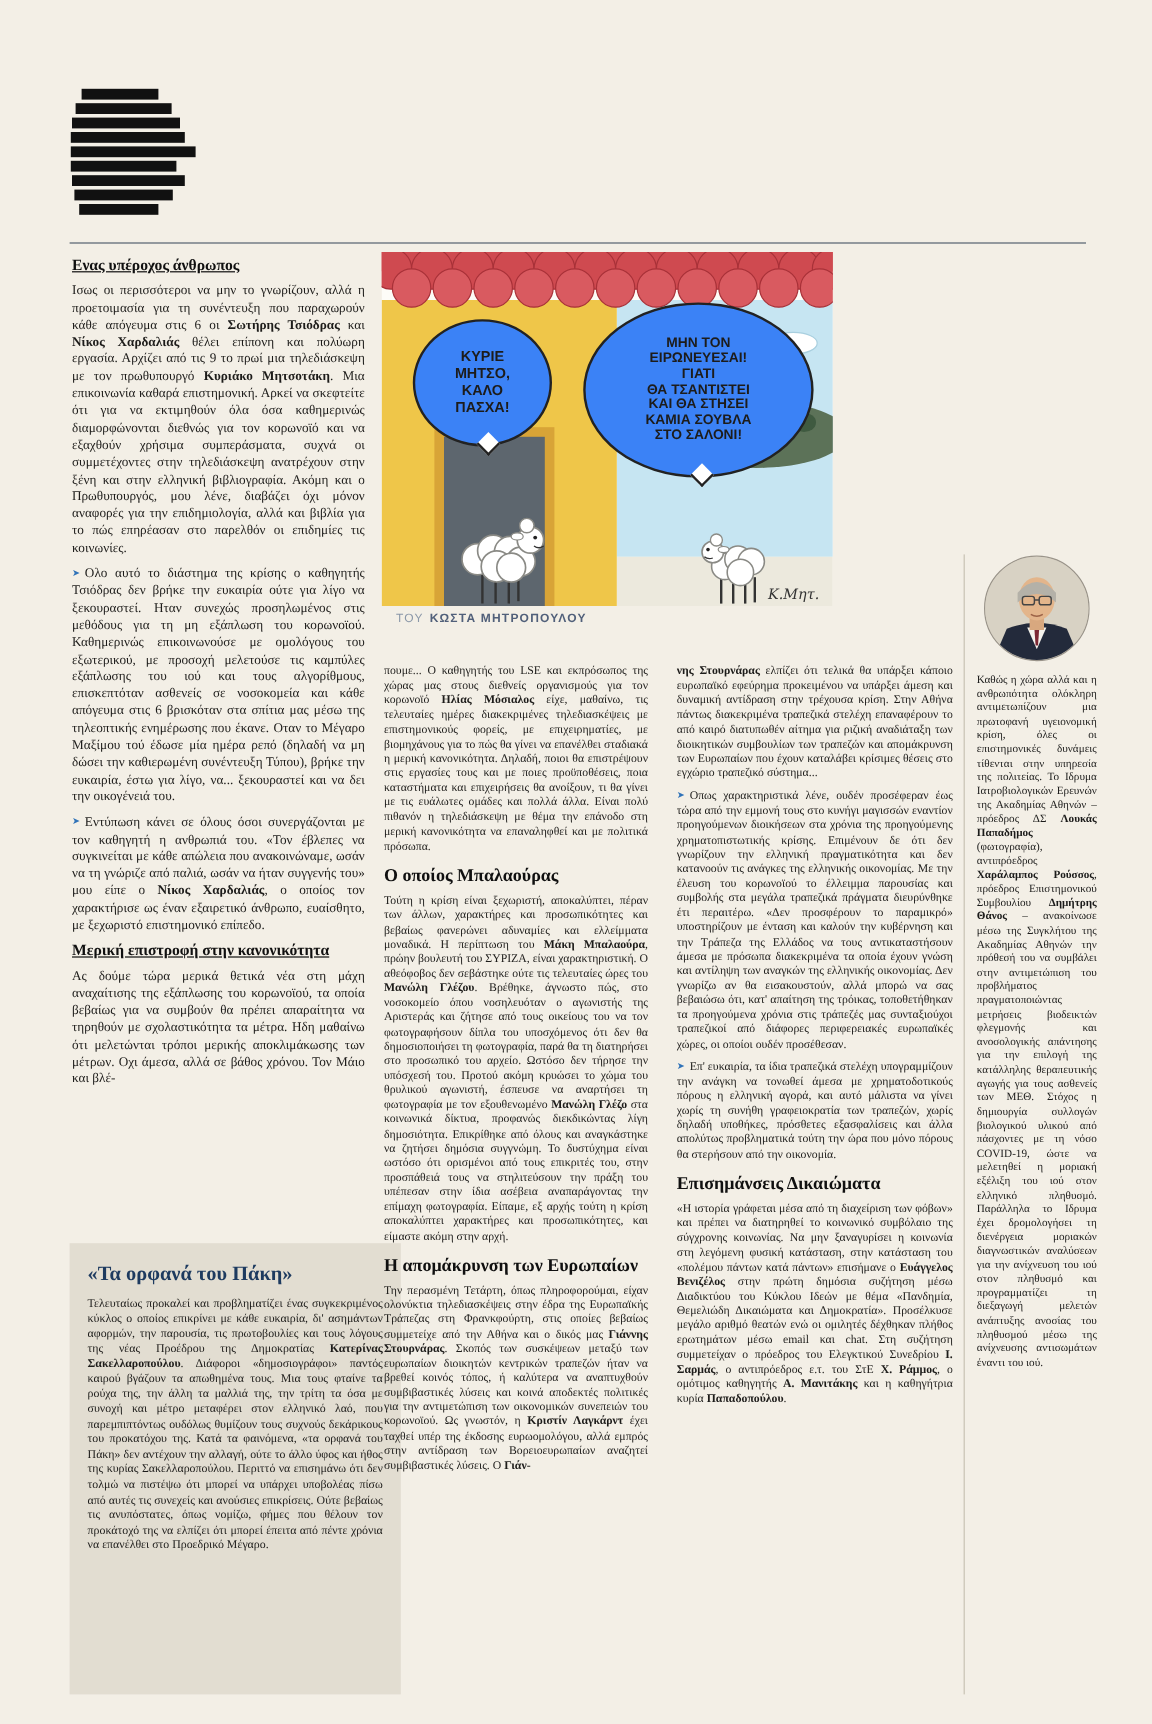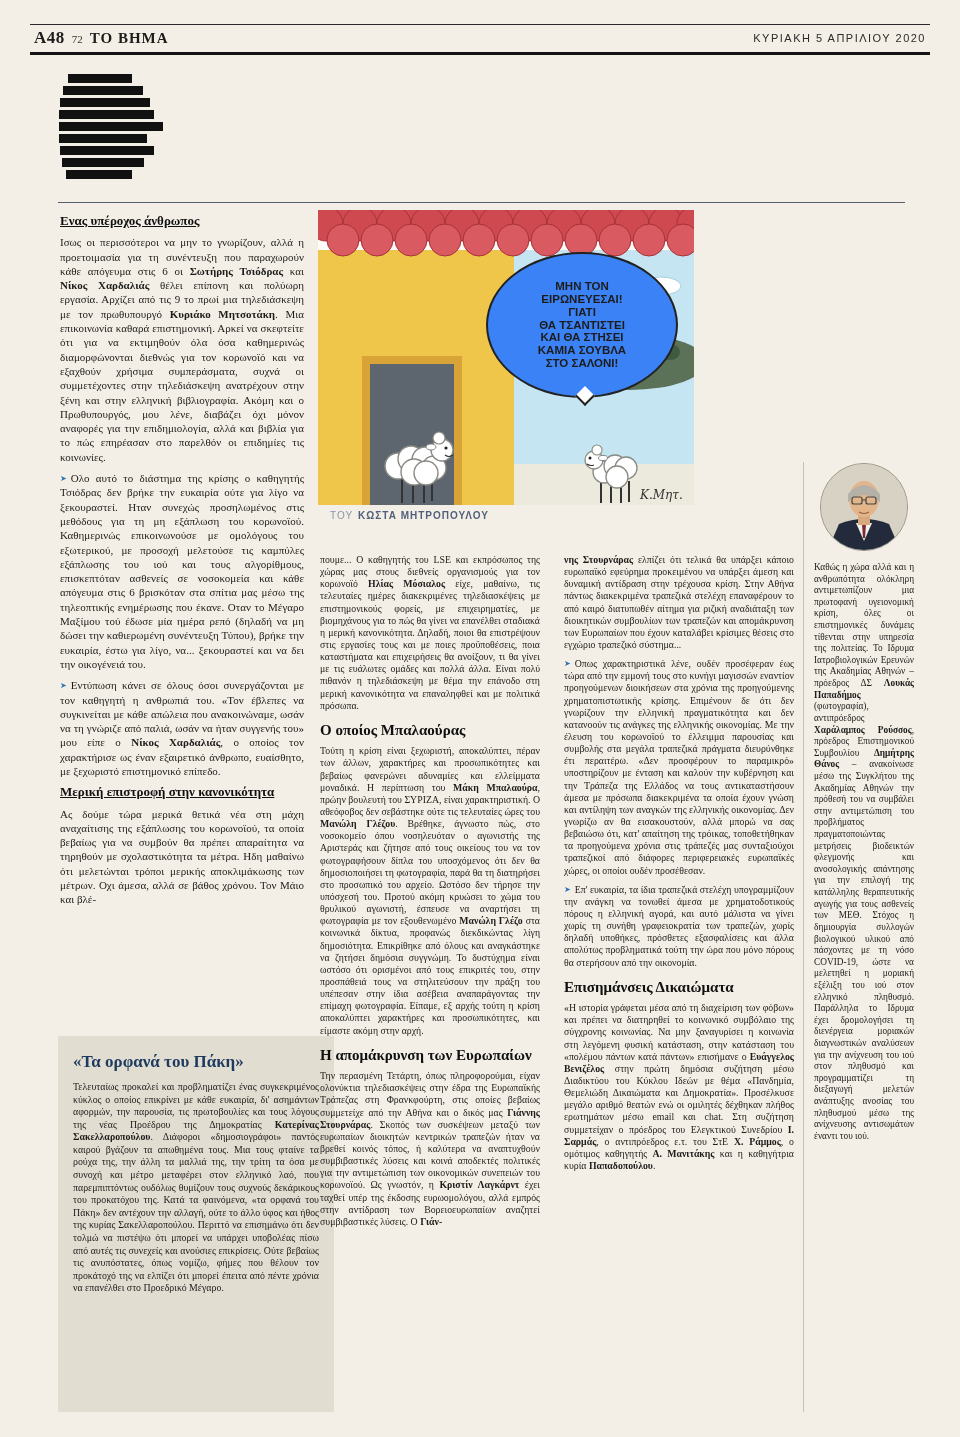--- a/index.html
+++ b/index.html
@@ -61,28 +61,20 @@
   .side-rule{position:absolute;left:803px;top:462px;width:1px;height:950px;background:#c8c2b4;}
   .sidebar{position:absolute;left:814px;top:462px;width:100px;height:950px;}
   .portrait{display:block;margin:0 auto 10px;}
   .sidebar .para{font-size:9.3px;line-height:1.25;text-align:justify;color:#1b1b1a;}
 </style>
 </head>
 <body>
 
 <div class="page">
 
-  <header class="page-header">
-    <div class="hdr-left">
-      <span class="pcode">A48</span>
-      <span class="pnum">72</span>
-      <span class="paper">ΤΟ ΒΗΜΑ</span>
-    </div>
-    <div class="hdr-date">ΚΥΡΙΑΚΗ 5 ΑΠΡΙΛΙΟΥ 2020</div>
-  </header>
 
   <div class="masthead">
     <svg class="head-logo" width="112" height="112" viewBox="0 0 112 112" aria-hidden="true">
       <rect x="10" y="2" width="64" height="9" fill="#111"></rect>
       <rect x="5" y="14" width="80" height="9" fill="#111"></rect>
       <rect x="2" y="26" width="90" height="9" fill="#111"></rect>
       <rect x="1" y="38" width="95" height="9" fill="#111"></rect>
       <rect x="1" y="50" width="104" height="9" fill="#111"></rect>
       <rect x="1" y="62" width="88" height="9" fill="#111"></rect>
       <rect x="2" y="74" width="94" height="9" fill="#111"></rect>
@@ -183,20 +175,24 @@
         </g>
         <circle cx="276" cy="250" r="9" fill="#ffffff" stroke="#8a8a85" stroke-width="1.3"></circle>
         <circle cx="279" cy="240" r="5" fill="#ffffff" stroke="#8a8a85" stroke-width="1.1"></circle>
         <ellipse cx="285" cy="248" rx="4.5" ry="2.6" fill="#ffffff" stroke="#8a8a85" stroke-width="1"></ellipse>
         <circle cx="272" cy="248" r="1.5" fill="#222"></circle>
         <path d="M269,254 q3,2.5 7,1" fill="none" stroke="#333" stroke-width="1.1"></path>
       </g>
 
       <text x="322" y="289" font-family="DejaVu Serif, serif" font-style="italic" font-size="12" fill="#333">Κ.Μητ.</text>
     </svg>
+    <div class="bubble bubble-left">ΚΥΡΙΕ
+ΜΗΤΣΟ,
+ΚΑΛΟ
+ΠΑΣΧΑ!</div>
     <div class="bubble bubble-right">ΜΗΝ ΤΟΝ
 ΕΙΡΩΝΕΥΕΣΑΙ!
 ΓΙΑΤΙ
 ΘΑ ΤΣΑΝΤΙΣΤΕΙ
 ΚΑΙ ΘΑ ΣΤΗΣΕΙ
 ΚΑΜΙΑ ΣΟΥΒΛΑ
 ΣΤΟ ΣΑΛΟΝΙ!</div>
     <div class="cartoon-caption">
       <span class="cap-prefix">ΤΟΥ</span><span class="cap-name">ΚΩΣΤΑ ΜΗΤΡΟΠΟΥΛΟΥ</span>
     </div>

